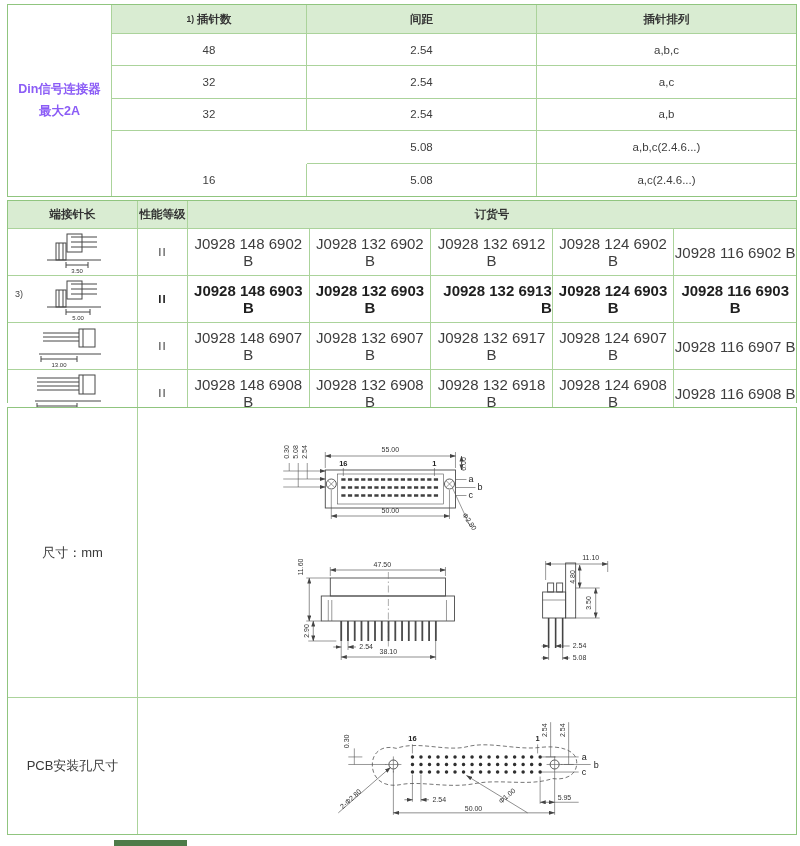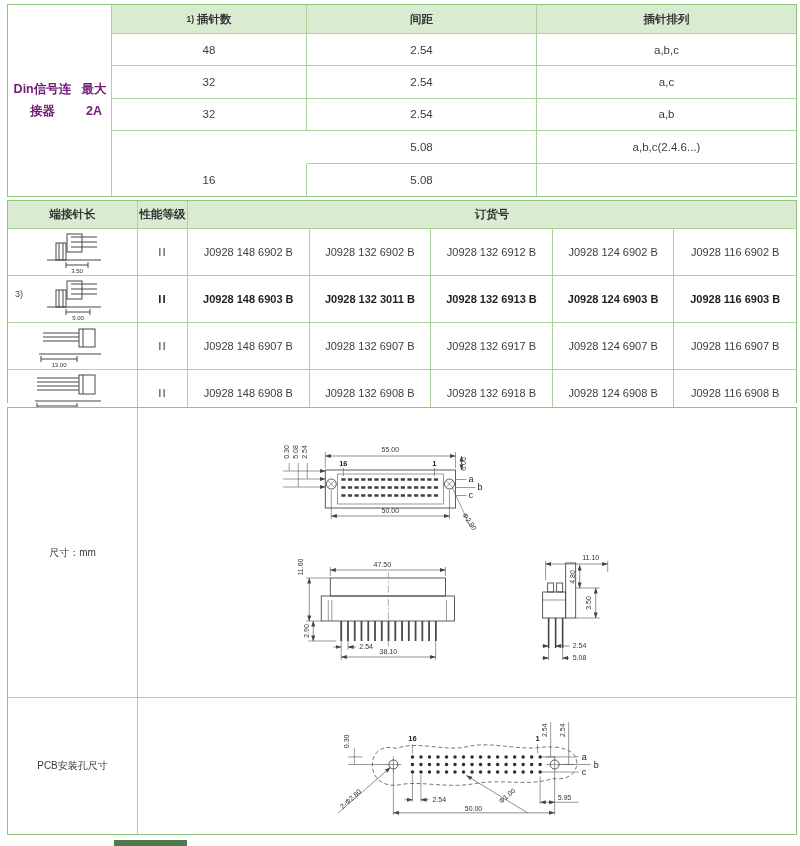--- a/index.html
+++ b/index.html
@@ -7,26 +7,26 @@
   #page { position:relative; width:800px; height:846px; background:#fff; overflow:hidden;
           --ln:#abd39b; --lnD:#90c57f; --hf:#d9ecd2; }
   .tbl { position:absolute; display:grid; border:1.5px solid var(--lnD); box-sizing:border-box; background:#fff; }
   .cell { display:flex; align-items:center; justify-content:center; box-sizing:border-box;
           border-right:1px solid var(--ln); border-bottom:1px solid var(--ln);
           font-size:11.5px; background:#fff; position:relative; text-align:center; }
   .cell.nr { border-right:none; }
   .cell.nb { border-bottom:none; }
   .hd { background:var(--hf); font-weight:bold; color:#333; }
   .sup { font-size:8.5px; vertical-align:4px; margin-right:3px; font-weight:bold; }
-  .product { flex-direction:row; font-weight:bold; font-size:12.5px; line-height:1.7; color:#701a75; }
+  .product { flex-direction:column; font-weight:bold; font-size:12.5px; line-height:1.7; color:#8b5cf6; }
   .bd { font-weight:bold; color:#1f1f1f; }
-  .ord { font-size:11px; }
+  .ord { font-size:15px; }
   .grade { letter-spacing:1px; }
   .note3 { position:absolute; left:7px; top:13px; font-size:9px; color:#444; }
-  .seclab { font-size:10px; color:#3a3a3a; }
+  .seclab { font-size:13px; color:#3a3a3a; }
   .drawcell { align-items:stretch; justify-content:stretch; padding:0; }
   .drawcell svg { display:block; width:100%; height:100%; }
   
   .ln  { stroke:#4a4a4a; stroke-width:0.9; fill:none; }
   .lnt { stroke:#555;    stroke-width:0.6; fill:none; }
   .dim { stroke:#444;    stroke-width:0.6; fill:none; }
   .slots { stroke:#3f3f3f; stroke-width:2.6; stroke-dasharray:4.2 2.4; fill:none; }
   .dots  { stroke:#2f2f2f; stroke-width:3.4; stroke-linecap:round; stroke-dasharray:0.1 8.4; fill:none; }
   .pins  { stroke:#4a4a4a; stroke-width:20; stroke-dasharray:1.8 4.95; fill:none; }
   .pin3  { stroke:#444; stroke-width:1.6; fill:none; }
@@ -66,20 +66,21 @@
 
     <div class="cell" style="grid-row:4;grid-column:2;">32</div>
     <div class="cell" style="grid-row:4;grid-column:3;">2.54</div>
     <div class="cell nr" style="grid-row:4;grid-column:4;">a,b</div>
 
     <div class="cell" style="grid-row:5;grid-column:3;">5.08</div>
     <div class="cell nr" style="grid-row:5;grid-column:4;">a,b,c(2.4.6...)</div>
 
     <div class="cell nb" style="grid-row:6;grid-column:2;">16</div>
     <div class="cell nb" style="grid-row:6;grid-column:3;">5.08</div>
+    <div class="cell nr nb" style="grid-row:6;grid-column:4;">a,c(2.4.6...)</div>
   </div>
 
   <div class="tbl" style="left:7px; top:200px; width:790px; height:203px; grid-template-columns:130px 50px repeat(5,1fr); grid-template-rows:28px repeat(4,1fr);">
     <div class="cell hd" style="grid-row:1;grid-column:1;">端接针长</div>
     <div class="cell hd" style="grid-row:1;grid-column:2;">性能等级</div>
     <div class="cell hd nr" style="grid-row:1;grid-column:3/8;">订货号</div>
 
     <div class="cell" style="grid-row:2;grid-column:1;">
       <svg width="80" height="46" viewBox="0 0 80 46">
         <g class="ic">
@@ -119,21 +120,21 @@
         <line x1="14" y1="31" x2="68" y2="31"></line>
             <line x1="33" y1="36" x2="57" y2="36"></line>
         <line x1="33" y1="33" x2="33" y2="39"></line>
             <line x1="57" y1="33" x2="57" y2="39"></line>
           </g>
         <text x="45" y="44" class="icd" text-anchor="middle">5.00</text>
       </svg>
     </div>
     <div class="cell grade bd" style="grid-row:3;grid-column:2;">II</div>
     <div class="cell ord bd" style="grid-row:3;grid-column:3;">J0928 148 6903 B</div>
-    <div class="cell ord bd" style="grid-row:3;grid-column:4;">J0928 132 3011 B</div>
+    <div class="cell ord bd" style="grid-row:3;grid-column:4;">J0928 132 6903 B</div>
     <div class="cell ord bd" style="grid-row:3;grid-column:5;text-align:right;">J0928 132 6913 B</div>
     <div class="cell ord bd" style="grid-row:3;grid-column:6;">J0928 124 6903 B</div>
     <div class="cell ord bd nr" style="grid-row:3;grid-column:7;">J0928 116 6903 B</div>
 
     <div class="cell" style="grid-row:4;grid-column:1;">
       <svg width="80" height="46" viewBox="0 0 80 46">
         <g class="ic">
             <line x1="10" y1="10" x2="46" y2="10"></line>
             <line x1="10" y1="14" x2="46" y2="14"></line>
             <line x1="10" y1="18" x2="46" y2="18"></line>

